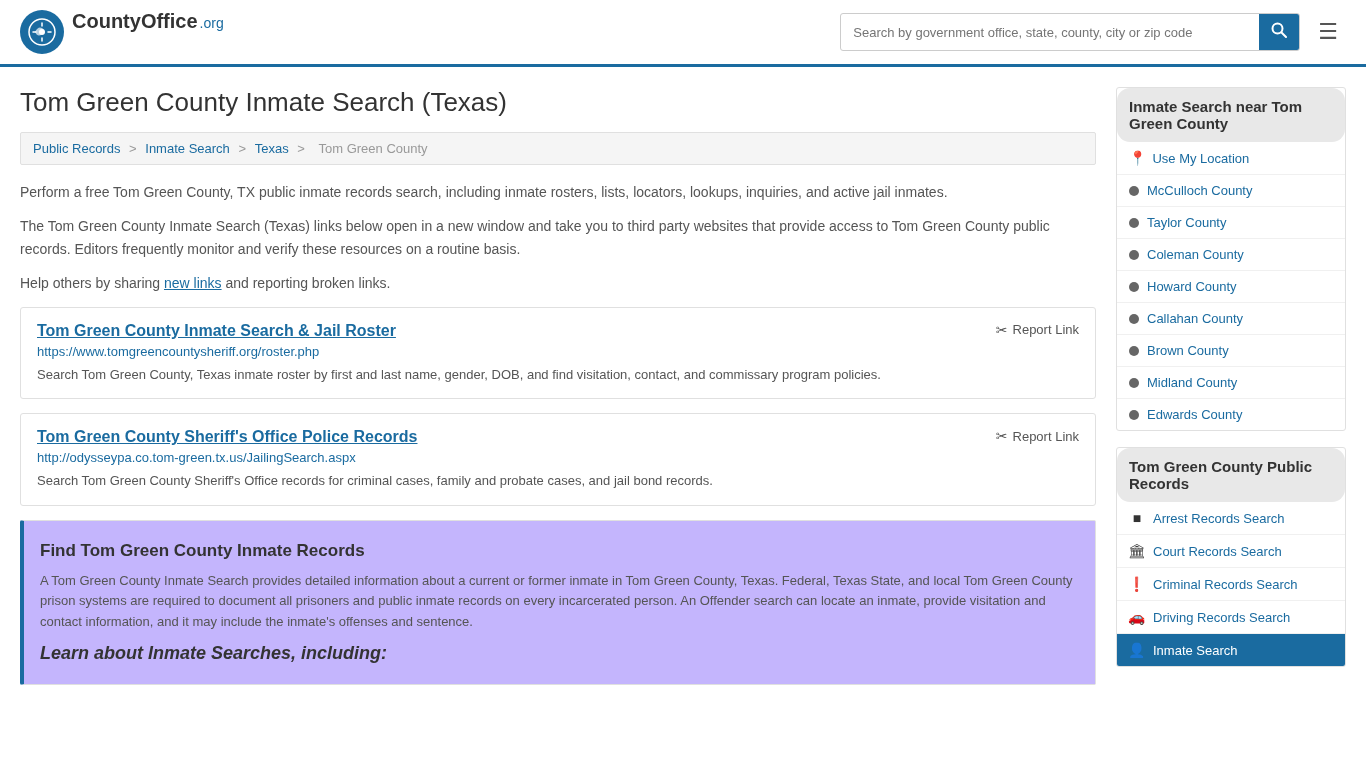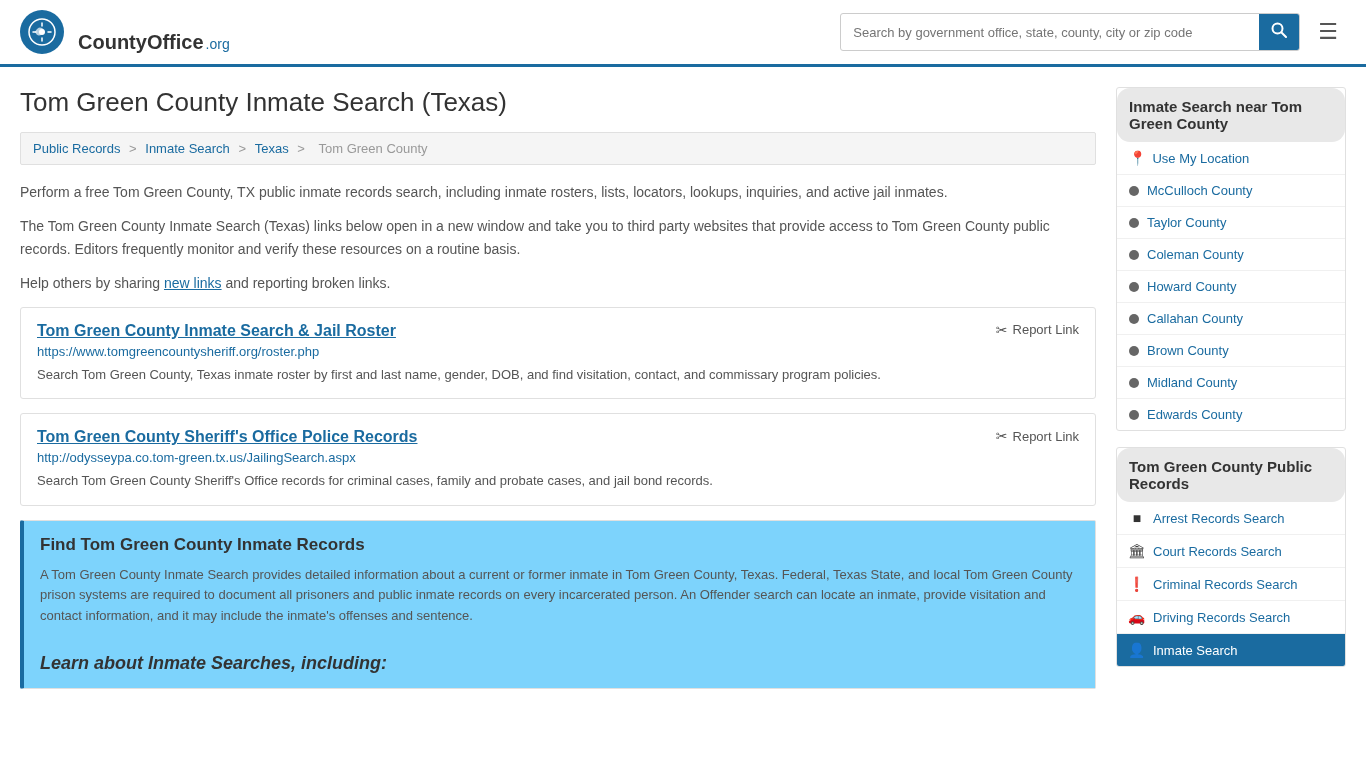--- a/index.html
+++ b/index.html
@@ -9,22 +9,22 @@
     .header {
       background: #fff;
       border-bottom: 3px solid #1a6ba0;
       padding: 10px 20px;
       display: flex;
       align-items: center;
       justify-content: space-between;
     }
     .logo-area {
       display: flex;
-      align-items: flex-end;
-      gap: 14px;
+      align-items: flex-start;
+      gap: 8px;
     }
     .logo-circle {
       width: 44px;
       height: 44px;
       border-radius: 50%;
       background: #1a6ba0;
       display: flex;
       align-items: center;
       justify-content: center;
       color: white;
@@ -164,38 +164,38 @@
       margin-bottom: 6px;
     }
     .link-card-desc {
       font-size: 13px;
       color: #555;
       line-height: 1.5;
     }
 
     
     .find-section {
-      background: #7dd3fc;
+      background: #c4b5fd;
       border: 1px solid #e0e0e0;
       border-left: 4px solid #1a6ba0;
-      padding: 14px 16px;
+      padding: 20px 16px;
       margin-bottom: 14px;
       border-radius: 2px;
     }
     .find-section h2 {
       font-size: 17px;
       font-weight: bold;
       color: #333;
       margin-bottom: 10px;
     }
     .find-section p {
       font-size: 13px;
       color: #555;
       line-height: 1.6;
-      margin-bottom: 26px;
+      margin-bottom: 10px;
     }
     .find-section h3 {
       font-size: 18px;
       font-weight: bold;
       color: #333;
       font-style: italic;
     }
 
     
     .sidebar {

